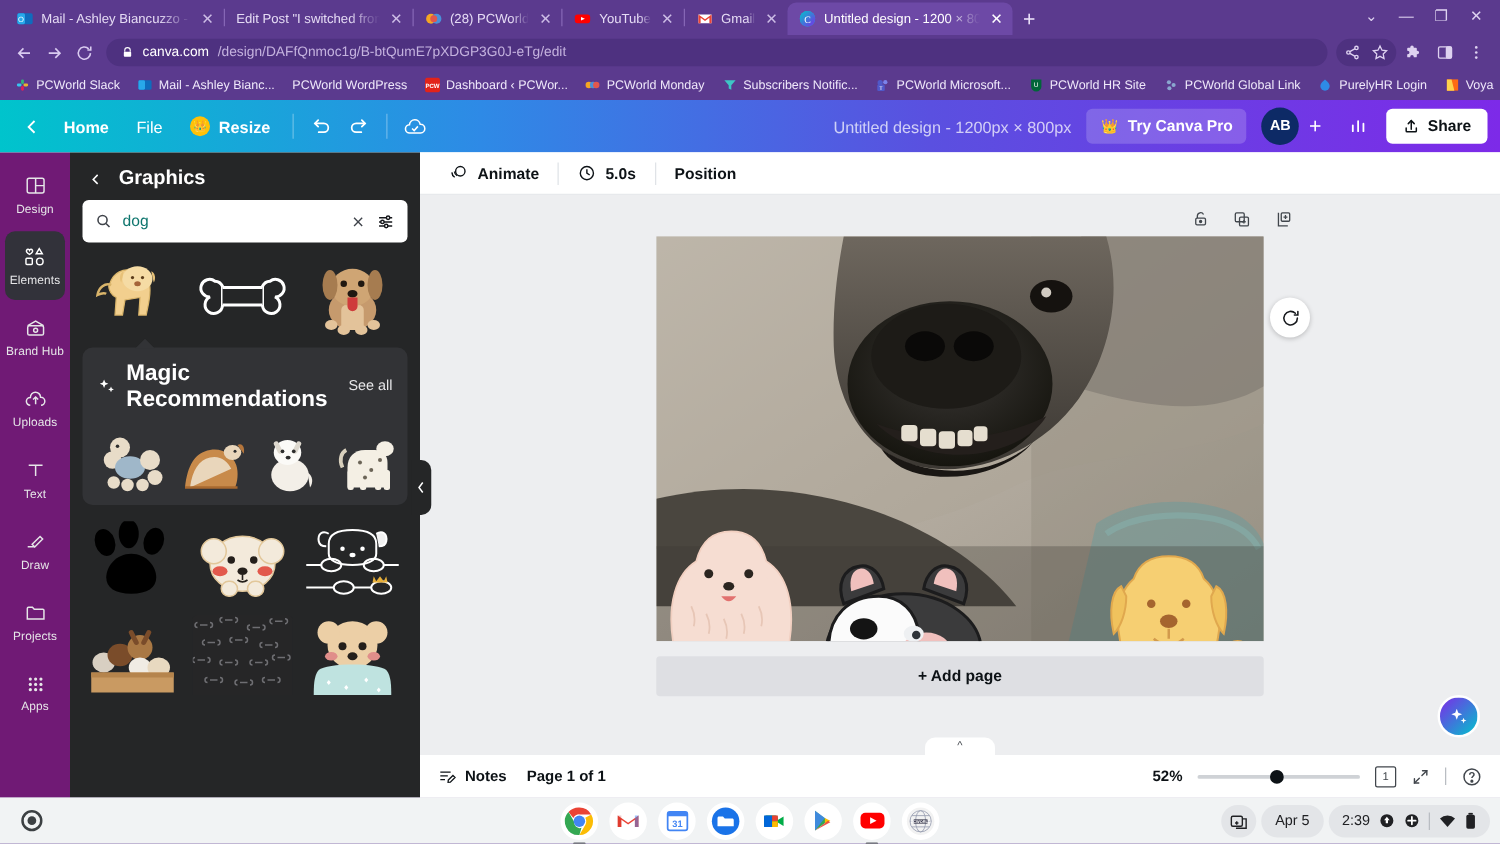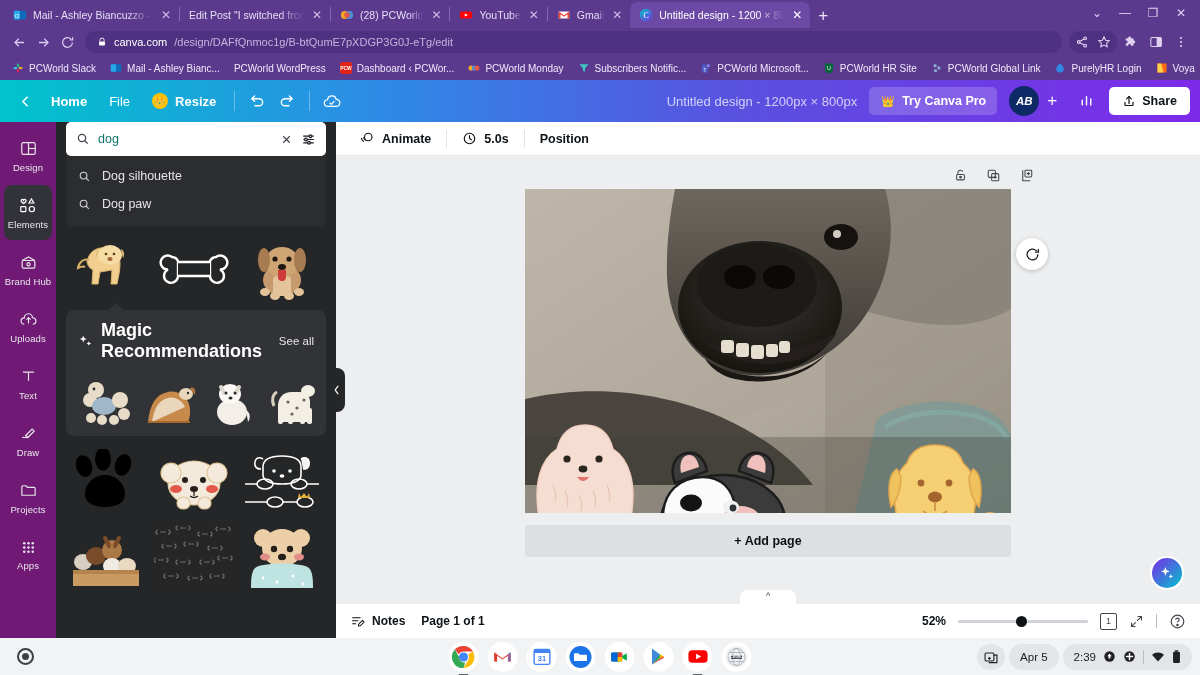--- a/index.html
+++ b/index.html
@@ -58,21 +58,21 @@
     background: linear-gradient(90deg,#00c4cc 0%, #2e8ae6 32%, #5a50e0 62%, #7d2ae8 100%);
     display: flex; align-items: center; padding: 0 10px; gap: 0; color: #fff;
   }
   .ct-item { display:flex; align-items:center; gap: 7px; font-size: 13px; font-weight: 600; padding: 6px 11px; border-radius: 5px; }
   .ct-item.plain { font-weight: 500; }
   .ct-sep { width: 1px; height: 20px; background: rgba(255,255,255,.33); margin: 0 7px; }
   .ct-ico { width: 30px; height: 30px; display:flex; align-items:center; justify-content:center; border-radius: 5px; }
   .crown { width: 16px; height: 16px; border-radius: 50%; background: #ffc107; display:flex; align-items:center; justify-content:center; font-size:9px; }
   .design-title { margin-left: auto; font-size: 13px; color: rgba(255,255,255,.72); padding-right: 12px; }
   .pro-btn { background: rgba(255,255,255,.18); border-radius: 5px; padding: 6px 11px; font-size: 12.5px; font-weight: 700; display:flex; align-items:center; gap:6px; }
-  .avatar { width: 30px; height: 30px; border-radius: 50%; background: #0d2a66; color:#fff; font-size:11.5px; font-weight:700; display:flex; align-items:center; justify-content:center; margin-left: 12px; font-style: italic; }
+  .avatar { width: 30px; height: 30px; border-radius: 50%; background: #0d2a66; color:#fff; font-size:11.5px; font-weight:700; display:flex; align-items:center; justify-content:center; margin-left: 12px; }
   .plus-btn { width: 26px; height:26px; display:flex; align-items:center; justify-content:center; font-size: 17px; color:#fff; }
   .share-btn { background:#fff; color:#0d1216; border-radius: 5px; font-size:12.5px; font-weight:700; padding: 7px 13px; display:flex; align-items:center; gap:6px; margin-left: 8px; }
 
   .body-row { flex: 1; display: flex; min-height: 0; }
 
   
   .rail { width: 56px; flex: 0 0 56px; background: #701a75; display: flex; flex-direction: column; align-items: center; padding-top: 6px; }
   .rail-item { width: 48px; height: 55px; border-radius: 8px; display:flex; flex-direction: column; align-items:center; justify-content:center; gap: 4px; color: #e6e6e8; margin-bottom: 2px; }
   .rail-item.active { background: #32323a; }
   .rail-label { font-size: 9.5px; letter-spacing: .1px; }
@@ -504,20 +504,28 @@
               <circle cx="15" cy="10" r="1.5"></circle>
               <circle cx="5" cy="15" r="1.5"></circle>
               <circle cx="10" cy="15" r="1.5"></circle>
               <circle cx="15" cy="15" r="1.5"></circle>
             </svg>
           <span class="rail-label">Apps</span>
         </div>
       </div>
 
       <div class="panel">
+        <div class="panel-head">
+          <span class="panel-back">
+            <svg width="13" height="13" viewBox="0 0 20 20" fill="none" stroke="#fff" stroke-width="1.9">
+                <path d="M12.5 4.5L7 10l5.5 5.5"></path>
+              </svg>
+          </span>
+          <span class="panel-title">Graphics</span>
+        </div>
 
         <div class="search-wrap">
           <div class="search-box">
             <span class="sbico">
               <svg width="14" height="14" viewBox="0 0 20 20" fill="none" stroke="#40444b" stroke-width="1.8">
                   <circle cx="8.6" cy="8.6" r="5.2"></circle>
                   <path d="M12.6 12.6l4 4"></path>
                 </svg>
             </span>
             <input id="search-input" placeholder="Search elements" value="dog" style="">
@@ -530,36 +538,20 @@
               <svg width="15" height="15" viewBox="0 0 20 20" fill="none" stroke="#16181c" stroke-width="1.6">
                   <path d="M3 5.6h14M3 10h14M3 14.4h14"></path>
                   <circle cx="12.6" cy="5.6" r="1.8" fill="#fff"></circle>
                   <circle cx="6.6" cy="10" r="1.8" fill="#fff"></circle>
                   <circle cx="10.6" cy="14.4" r="1.8" fill="#fff"></circle>
                 </svg>
             </span>
           </div>
         </div>
 
-        <div class="suggest">
-          <div class="sg">
-            <svg width="13" height="13" viewBox="0 0 20 20" fill="none" stroke="#d2d3d5" stroke-width="1.7">
-                <circle cx="8.6" cy="8.6" r="5.2"></circle>
-                <path d="M12.6 12.6l4 4"></path>
-              </svg>
-            <span>Dog silhouette</span>
-          </div>
-          <div class="sg">
-            <svg width="13" height="13" viewBox="0 0 20 20" fill="none" stroke="#d2d3d5" stroke-width="1.7">
-                <circle cx="8.6" cy="8.6" r="5.2"></circle>
-                <path d="M12.6 12.6l4 4"></path>
-              </svg>
-            <span>Dog paw</span>
-          </div>
-        </div>
 
         <div class="grid">
           <div class="cell">
             <svg width="74" height="66" viewBox="0 0 74 66">
               <path d="M20 20c4-8 14-10 22-7 6 2 9 8 9 15 0 8-2 14-3 20h-6l1-14-12 2-2 12h-6l1-14c-4-2-6-6-6-9z" fill="#f2cf8e" stroke="#d9b46a" stroke-width="1"></path>
               <path d="M20 24c-5-2-10 2-11 8 2-1 5-2 7-1" fill="none" stroke="#d9b46a" stroke-width="2"></path>
               <ellipse cx="41" cy="19" rx="12" ry="10" fill="#f5dba4"></ellipse>
               <path d="M30 13c-3 1-4 6-2 9" fill="#e7c178"></path>
                 <path d="M52 13c3 1 4 6 2 9" fill="#e7c178"></path>
               <circle cx="37" cy="18" r="1.3" fill="#5a3b1a"></circle>

